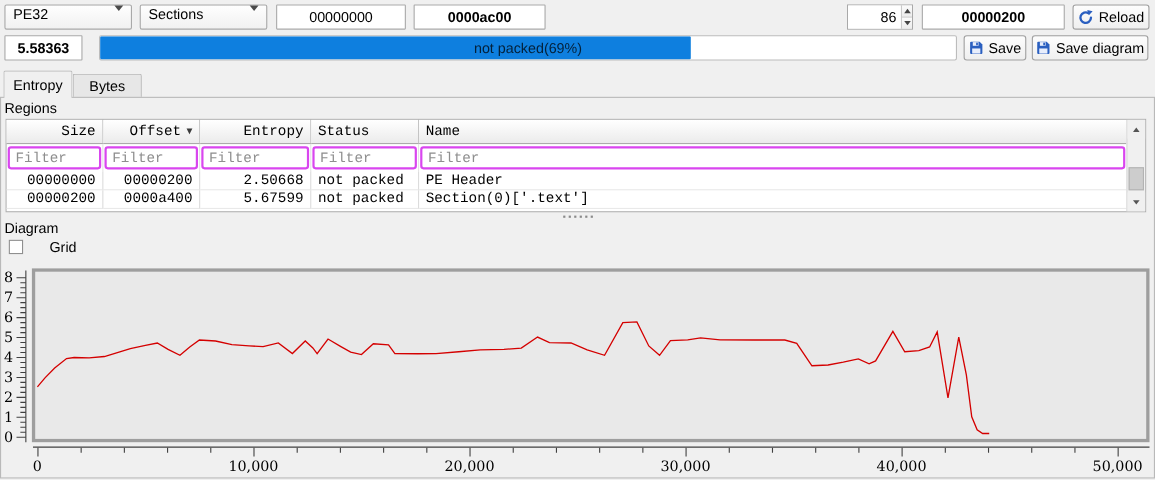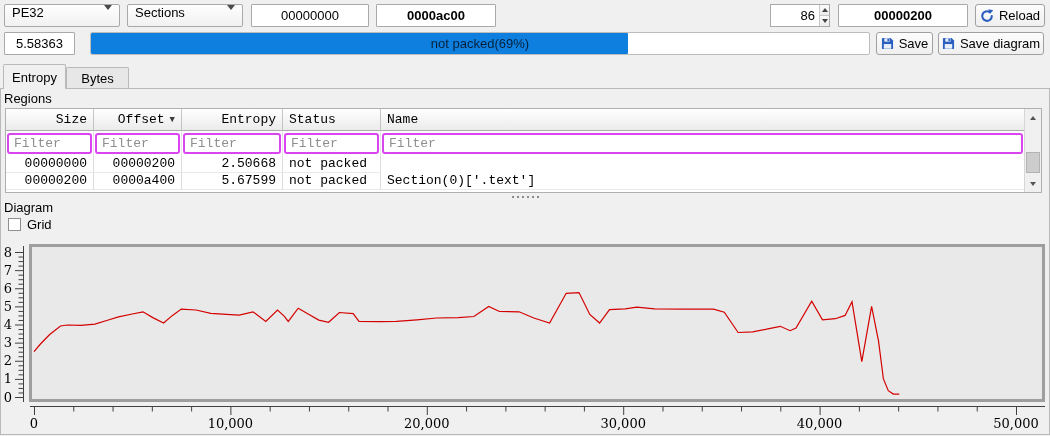--- a/index.html
+++ b/index.html
@@ -36,21 +36,21 @@
   .tdata .cell{height:17px;box-sizing:border-box;line-height:16px;padding:0 6px;border-right:1px solid #dcdcdc;border-bottom:1px solid #e9e9e9;white-space:nowrap;overflow:hidden}
   .cell.num{text-align:right}
   .sortind{font-size:9px;color:#3c3c3c;margin-left:5px;vertical-align:1px}
   .vscroll{position:absolute;right:0;top:0;bottom:0;width:17px;background:#f0f0f0;border-left:1px solid #d6d6d6;box-sizing:border-box}
   .vscroll .sbtn{position:absolute;left:0;right:0;height:17px;display:flex;align-items:center;justify-content:center;background:#f0f0f0}
   .vscroll .thumb{position:absolute;left:1px;right:1px;top:43px;height:21px;background:#cdcdcd;border:1px solid #b3b3b3;box-sizing:border-box}
   
   .splitter{position:absolute;left:0;top:104px;width:100%;height:7px;display:flex;align-items:center;justify-content:center;gap:3px}
   .splitter .dot{width:2px;height:2px;background:#8a8a8a}
   
-  .cbrow{position:absolute;left:7px;top:128px;display:flex;align-items:center;gap:6px}
+  .cbrow{position:absolute;left:7px;top:128px;display:flex;align-items:center;gap:24px}
   .cbbox{width:13px;height:13px;box-sizing:border-box;background:#fff;border:1px solid #8f8f8f}
   
   .chartwrap{position:absolute;left:0;top:151px;width:1046px;height:193px}
 </style>
 </head>
 <body>
 
 <div class="combo" style="left:4px;top:4px;width:116px">
   <span>PE32</span>
   <span class="arrow"></span>
@@ -75,21 +75,21 @@
 </div>
 <input class="field bold" style="left: 838px; top: 4px; width: 130px;" value="00000200">
 <div class="btn" style="left:975px;top:4px;width:70px">
   <svg width="14" height="14" viewBox="0 0 14 14">
     <path d="M11.8 7 A4.8 4.8 0 1 1 9.6 3" fill="none" stroke="#2a5fc0" stroke-width="2.1" stroke-linecap="round"></path>
     <path d="M8.4 0.2 L13.3 1.2 L9.9 4.9 Z" fill="#2a5fc0"></path>
   </svg>
   <span>Reload</span>
 </div>
 
-<input class="field" style="left: 4px; top: 32px; width: 71px;" value="5.58363">
+<input class="field" style="left: 4px; top: 32px; width: 71px; font-weight: bold;" value="5.58363">
 <div class="progress" style="left:90px;top:32px;width:780px">
   <div class="fill" id="progress-fill" style="width: 69%;"></div>
   <div class="ptext">not packed(69%)</div>
 </div>
 <div class="btn" style="left:876px;top:32px;width:57px">
   <svg width="13" height="13" viewBox="0 0 14 14">
     <path d="M1 2 a1 1 0 0 1 1 -1 h8.3 L13 3.7 V12 a1 1 0 0 1 -1 1 H2 a1 1 0 0 1 -1 -1 Z" fill="#2a5fc0"></path>
     <rect x="3.6" y="1.4" width="5.6" height="3.6" fill="#e8eefc"></rect>
     <rect x="6.9" y="1.9" width="1.7" height="2.6" fill="#2a5fc0"></rect>
     <rect x="3" y="7.6" width="8" height="5" fill="#e8eefc"></rect>
@@ -130,20 +130,21 @@
       <div class="cell"><input placeholder="Filter" style=""></div>
       <div class="cell"><input placeholder="Filter" style=""></div>
       <div class="cell"><input placeholder="Filter" style=""></div>
       <div class="cell" style="border-right:none"><input placeholder="Filter" style=""></div>
     </div>
     <div class="trow tdata">
       <div class="cell num">00000000</div>
       <div class="cell num">00000200</div>
       <div class="cell num">2.50668</div>
       <div class="cell">not packed</div>
+      <div class="cell" style="border-right:none">PE Header</div>
     </div>
     <div class="trow tdata">
       <div class="cell num">00000200</div>
       <div class="cell num">0000a400</div>
       <div class="cell num">5.67599</div>
       <div class="cell">not packed</div>
       <div class="cell" style="border-right:none">Section(0)['.text']</div>
     </div>
     <div class="vscroll">
       <div class="sbtn" style="top:0">

